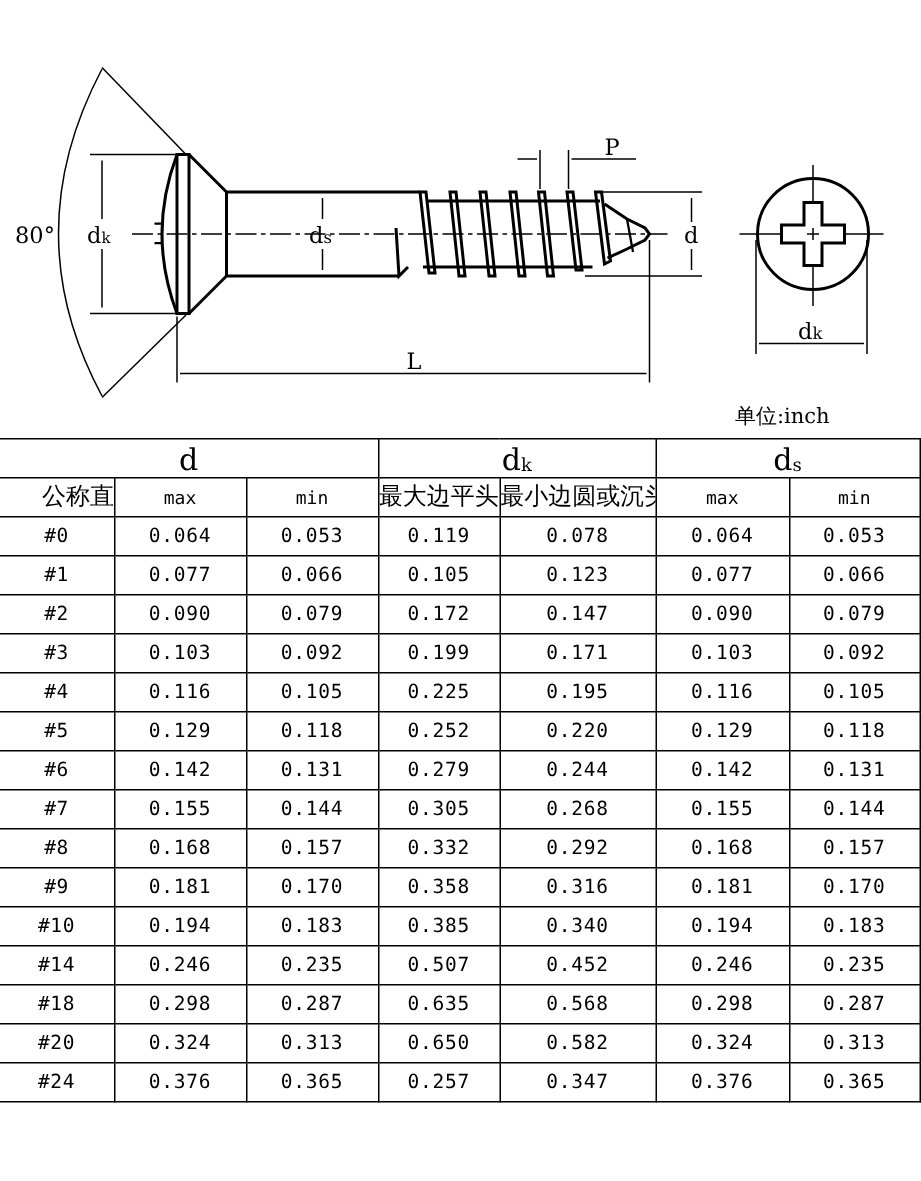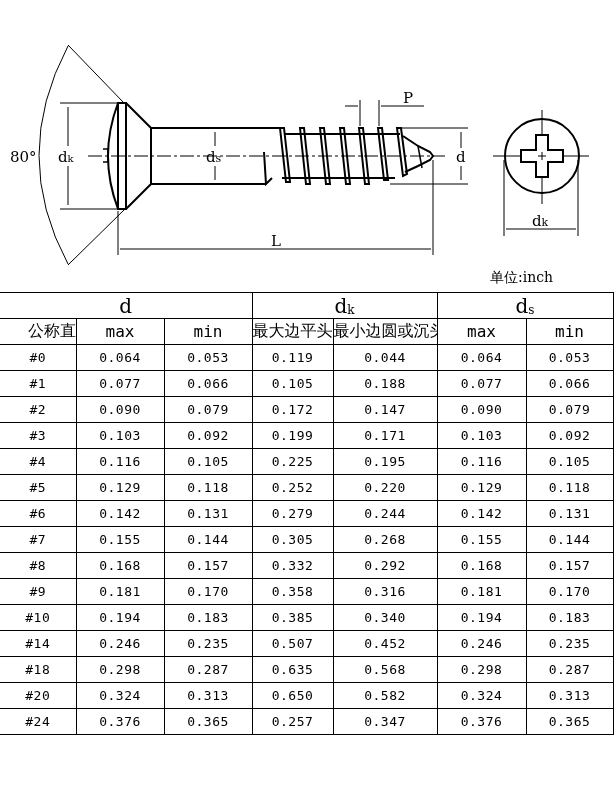--- a/index.html
+++ b/index.html
@@ -8,21 +8,21 @@
   #drawing { position:absolute; left:0; top:0; width:614px; height:270px; }
   .unit-label { position:absolute; left:490px; top:269px; font-size:14px;
                 font-family:"DejaVu Serif", serif; }
   table.spec { position:absolute; left:0; top:292px; border-collapse:collapse;
                table-layout:fixed; width:613px; }
   table.spec td { border:1px solid #000; height:25px; padding:0; text-align:center;
                   font-size:13px; white-space:nowrap; overflow:hidden; }
   table.spec tr td:first-child { border-left:none; }
   table.spec tr.group td { font-family:"DejaVu Serif", serif; font-size:20px; }
   table.spec tr.group td sub { font-size:12px; vertical-align:baseline; position:relative; top:1px; }
-  table.spec tr.sub td { font-size:16px; }
+  table.spec tr.sub td { font-size:12px; }
   table.spec tr.sub td.cjk { font-family:"DejaVu Sans", sans-serif; font-size:16px; }
   table.spec tr.sub td.cjk-big { font-family:"DejaVu Sans", sans-serif; font-size:16px;padding-left:28px; }
   table.spec tr.data td { font-size:13px; letter-spacing:0.5px; }
   svg text { font-family:"DejaVu Serif", serif; }
 </style>
 </head>
 <body>
 
 <svg id="drawing" viewBox="0 0 614 270" width="614" height="270" xmlns="http://www.w3.org/2000/svg">
   <g fill="none" stroke="#000">
@@ -143,30 +143,30 @@
       <td class="cjk">最大边平头</td>
       <td class="cjk">最小边圆或沉头</td>
       <td>max</td>
       <td>min</td>
     </tr>
   <tr class="data">
         <td>#0</td>
         <td>0.064</td>
         <td>0.053</td>
         <td>0.119</td>
-        <td>0.044</td>
+        <td>0.078</td>
         <td>0.064</td>
         <td>0.053</td>
       </tr>
       <tr class="data">
         <td>#1</td>
         <td>0.077</td>
         <td>0.066</td>
         <td>0.105</td>
-        <td>0.188</td>
+        <td>0.123</td>
         <td>0.077</td>
         <td>0.066</td>
       </tr>
       <tr class="data">
         <td>#2</td>
         <td>0.090</td>
         <td>0.079</td>
         <td>0.172</td>
         <td>0.147</td>
         <td>0.090</td>

